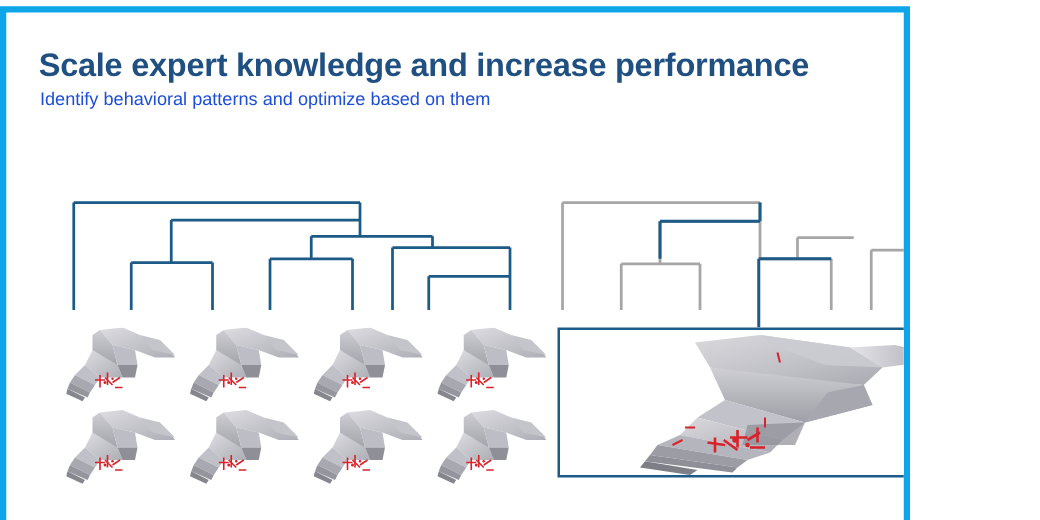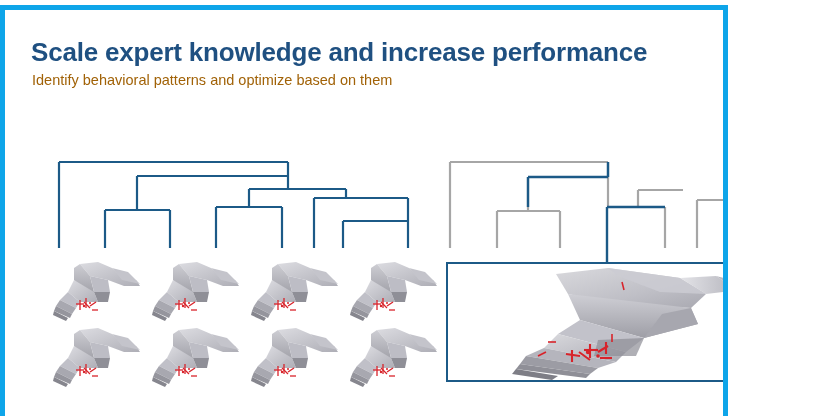--- a/index.html
+++ b/index.html
@@ -73,21 +73,21 @@
     letter-spacing:0.1px;
     white-space:nowrap;
   }
 </style>
 </head>
 <body>
 
 <div class="slide">
 
   <div class="title" style="color: rgb(31, 80, 129);">Scale expert knowledge and increase performance</div>
-  <div class="subtitle" style="color: #a16207;">Identify behavioral patterns and optimize based on them</div>
+  <div class="subtitle" style="color: #1d4ed8;">Identify behavioral patterns and optimize based on them</div>
 
   <div class="dendro" style="left:0;top:0;">
     <svg width="832" height="250" viewBox="0 0 832 250" aria-hidden="true">
       <g id="left-tree" fill="none" stroke="#1C5A87" stroke-width="2.2" stroke-linecap="butt">
           <line x1="54" y1="152" x2="54" y2="238"></line>
           <line x1="100" y1="200" x2="100" y2="238"></line>
           <line x1="165" y1="200" x2="165" y2="238"></line>
           <line x1="211" y1="197" x2="211" y2="238"></line>
           <line x1="277" y1="197" x2="277" y2="238"></line>
           <line x1="309" y1="188" x2="309" y2="238"></line>

